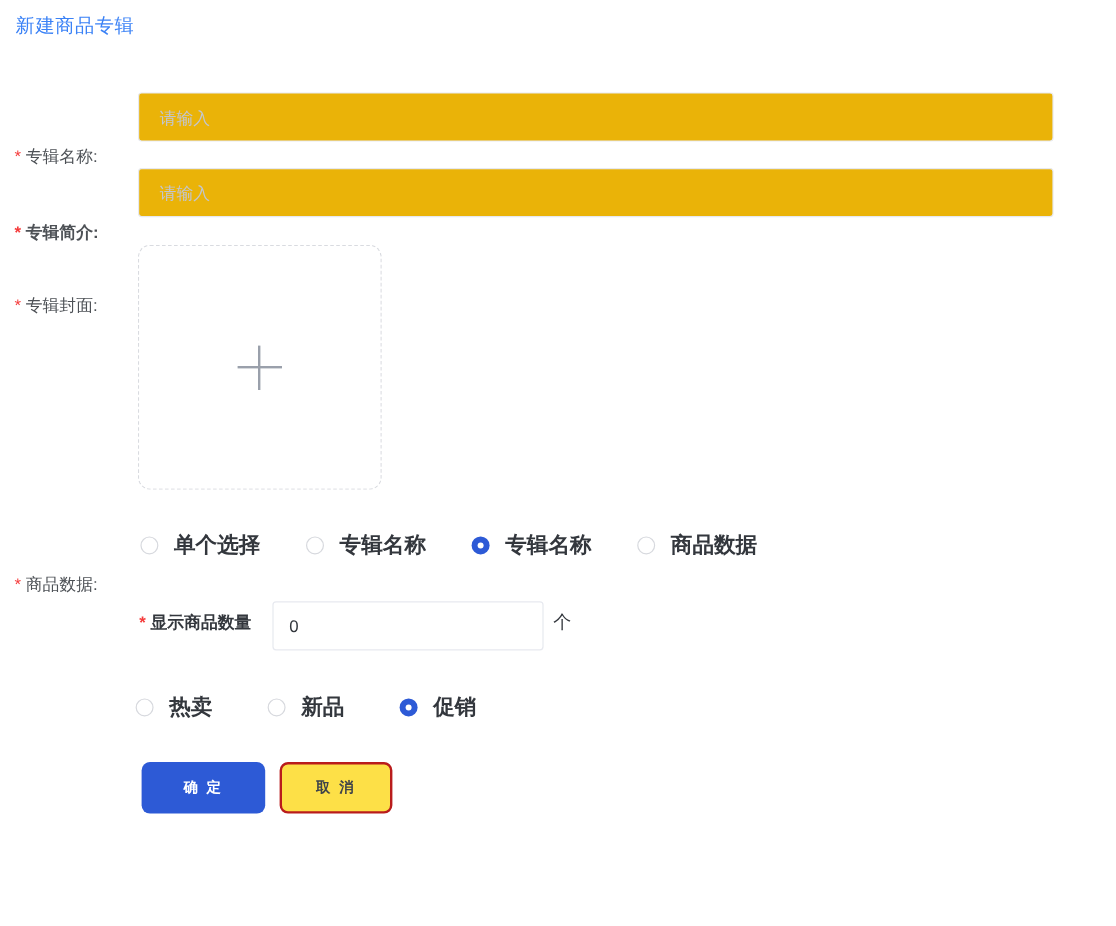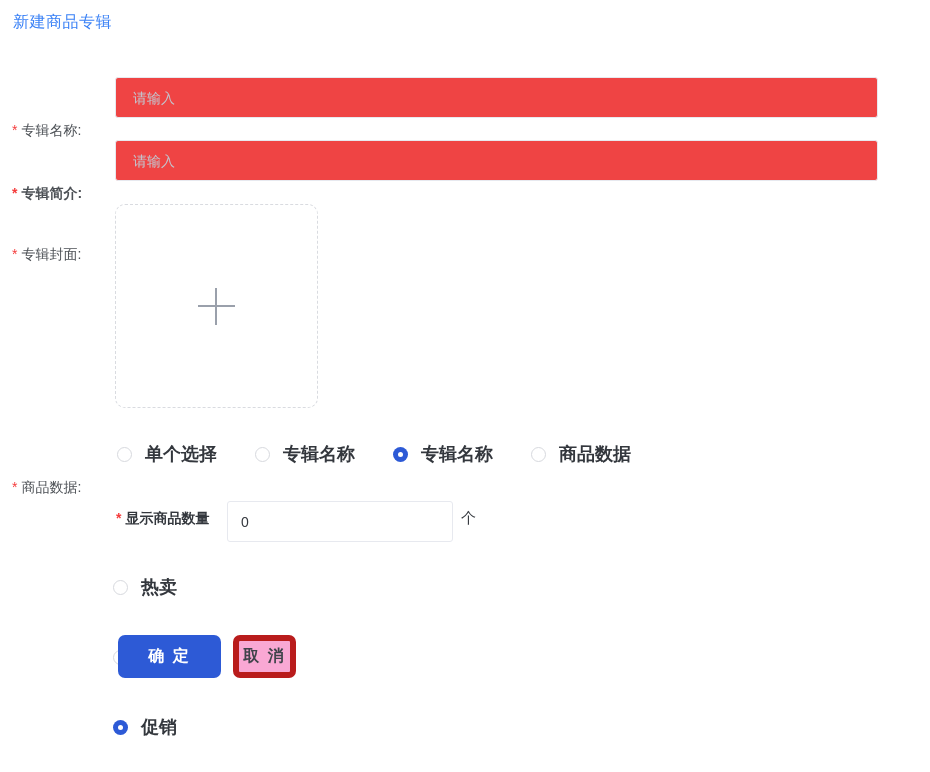--- a/index.html
+++ b/index.html
@@ -19,21 +19,21 @@
     left: 12px; width: 100px;
     font-size: 14px; color: #4d5156; white-space: nowrap; margin-top: 32px;
   }
   .req { color: #f53b3b; margin-right: 4px; font-size: 14px; }
 
   
   .text-input {
     left: 115px; width: 763px; height: 41px;
     border: 1px solid #e7e9ef; border-radius: 3px;
     padding: 0 17px; font-size: 14px; color: #33373d;
-    outline: none; background: #ef4444;
+    outline: none; background: #eab308;
     font-family: "Liberation Sans", sans-serif;
   }
   .text-input::placeholder { color: #c2c6cf; }
 
   
   .upload-box {
     left: 115px; top: 204px; width: 203px; height: 204px;
     border: 1px dashed #d9dbe0; border-radius: 10px;
     display: flex; align-items: center; justify-content: center;
     cursor: pointer; background: #fff;
@@ -77,33 +77,33 @@
     font-family: "Liberation Sans", sans-serif;
   }
   .qty-unit {
     left: 461px; top: 509px;
     font-size: 15px; color: #33373d;
   }
 
   
   .btn {
     top: 635px; height: 43px; border-radius: 7px;
-    font-size: 16px; font-weight: 700; letter-spacing: 2px;
+    font-size: 12px; font-weight: 700; letter-spacing: 2px;
     display: flex; align-items: center; justify-content: center;
     cursor: pointer; border: none;
     font-family: "Liberation Sans", sans-serif;
   }
   .btn-primary {
     left: 118px; width: 103px;
     background: #2d5ad6; color: #ffffff;
   }
   .btn-default {
-    left: 233px; width: 63px;
-    background: #f9a8d4; color: #3f434a;
-    border: 6px solid #b91c1c;
+    left: 233px; width: 94px;
+    background: #fde047; color: #3f434a;
+    border: 2px solid #b91c1c;
   }
 </style>
 </head>
 <body>
 
 <div class="abs page-title">新建商品专辑</div>
 
 <div class="abs field-label" style="top: 90px;">
   <span class="req">*</span><span>专辑名称:</span>
 </div>
@@ -142,21 +142,21 @@
     <span class="radio-label">商品数据</span>
   </div>
 </div>
 
 <div class="abs qty-label">
   <span class="req">*</span><span>显示商品数量</span>
 </div>
 <input class="abs qty-input" type="text" value="0" style="">
 <div class="abs qty-unit">个</div>
 
-<div class="abs radio-row" style="left: 113px; top: 575px; gap: 46px; flex-direction: column;">
+<div class="abs radio-row" style="left: 113px; top: 575px; gap: 46px;">
   <div class="radio-item">
     <span class="radio-circle"></span>
     <span class="radio-label">热卖</span>
   </div>
   <div class="radio-item">
     <span class="radio-circle"></span>
     <span class="radio-label">新品</span>
   </div>
   <div class="radio-item">
     <span class="radio-circle checked"></span>

